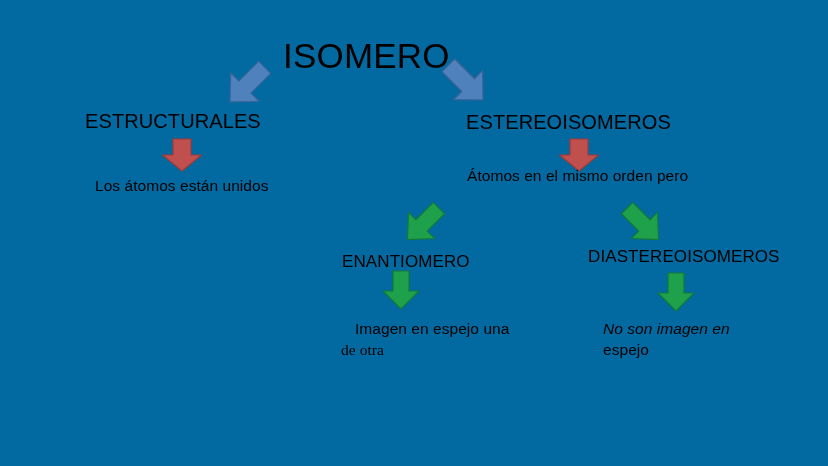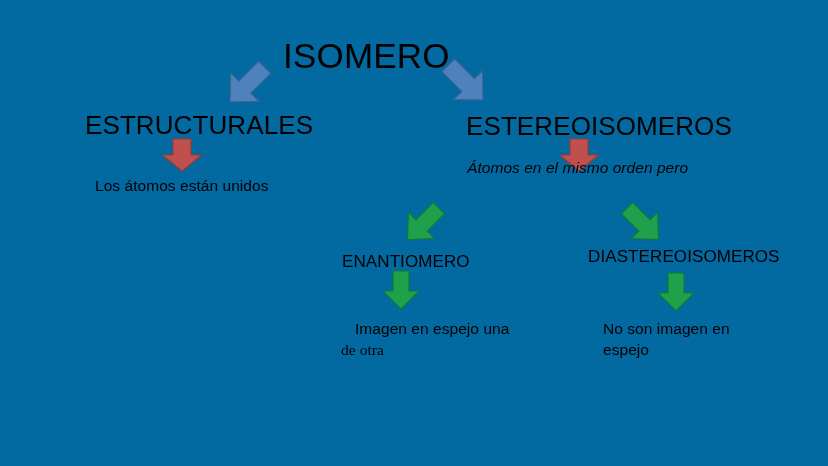--- a/index.html
+++ b/index.html
@@ -27,21 +27,21 @@
   .node {
     position: absolute;
     white-space: pre;
     line-height: 1.25;
   }
   .title-text {
     font-size: 35px;
     letter-spacing: 0.2px;
   }
   .head-text {
-    font-size: 26px;
+    font-size: 20px;
     letter-spacing: 0.1px;
   }
   .sub-text {
     font-size: 17px;
     letter-spacing: 0.1px;
     text-align: center;
   }
   .body-text {
     font-size: 15.5px;
     letter-spacing: 0.05px;
@@ -89,21 +89,21 @@
   <div class="node body-text" style="left:95px; top:175px;">Los átomos están unidos</div>
 
   <div class="node head-text" style="left:466px; top:110px;">ESTEREOISOMEROS</div>
 
   <div class="arrow" style="left:557px; top:138px;">
     <svg width="44" height="34" viewBox="0 0 44 34" aria-hidden="true">
       <path d="M13 1 L31 1 L31 17 L41.5 17 L22 33 L2.5 17 L13 17 Z" fill="#C0504D" stroke="#9C3B38" stroke-width="1.2" stroke-linejoin="round"></path>
     </svg>
   </div>
 
-  <div class="node body-text" style="left:467px; top:157px;font-style:italic;">Átomos en el mismo orden pero</div>
+  <div class="node body-text" style="left:467px; top:165px;">Átomos en el mismo orden pero</div>
 
   <div class="arrow" style="left:397px; top:200px;">
     <svg width="52" height="48" viewBox="0 0 52 48" aria-hidden="true">
       <g transform="rotate(45 26 24)">
         <path d="M18 1.5 L34 1.5 L34 26 L44.5 26 L26 46 L7.5 26 L18 26 Z" fill="#1FA14B" stroke="#127A38" stroke-width="1.2" stroke-linejoin="round"></path>
       </g>
     </svg>
   </div>
 
   <div class="arrow" style="left:617px; top:200px;">
@@ -126,16 +126,16 @@
   <div class="node body-text" style="left:341px; top:339px;font-family:Liberation Serif, serif;">de otra</div>
 
   <div class="node sub-text" style="left:588px; top:246px;">DIASTEREOISOMEROS</div>
 
   <div class="arrow" style="left:655px; top:272px;">
     <svg width="42" height="40" viewBox="0 0 42 40" aria-hidden="true">
       <path d="M13 1 L29 1 L29 21 L39 21 L21 39 L3 21 L13 21 Z" fill="#1FA14B" stroke="#127A38" stroke-width="1.2" stroke-linejoin="round"></path>
     </svg>
   </div>
 
-  <div class="node body-text" style="left:603px; top:318px;">No son imagen en</div>
+  <div class="node body-text" style="left:603px; top:318px;font-style:italic;">No son imagen en</div>
   <div class="node body-text" style="left:603px; top:339px;">espejo</div>
 
 </div>
 
 </body></html>

